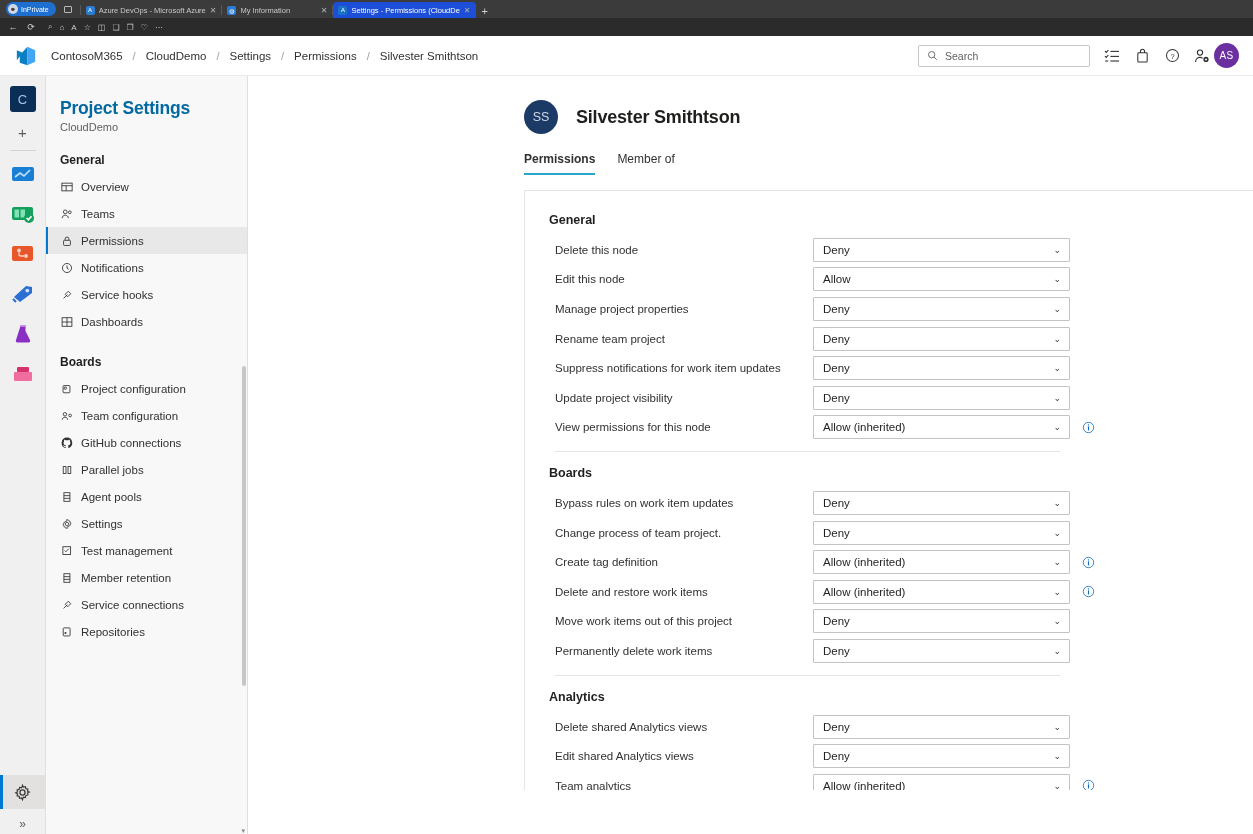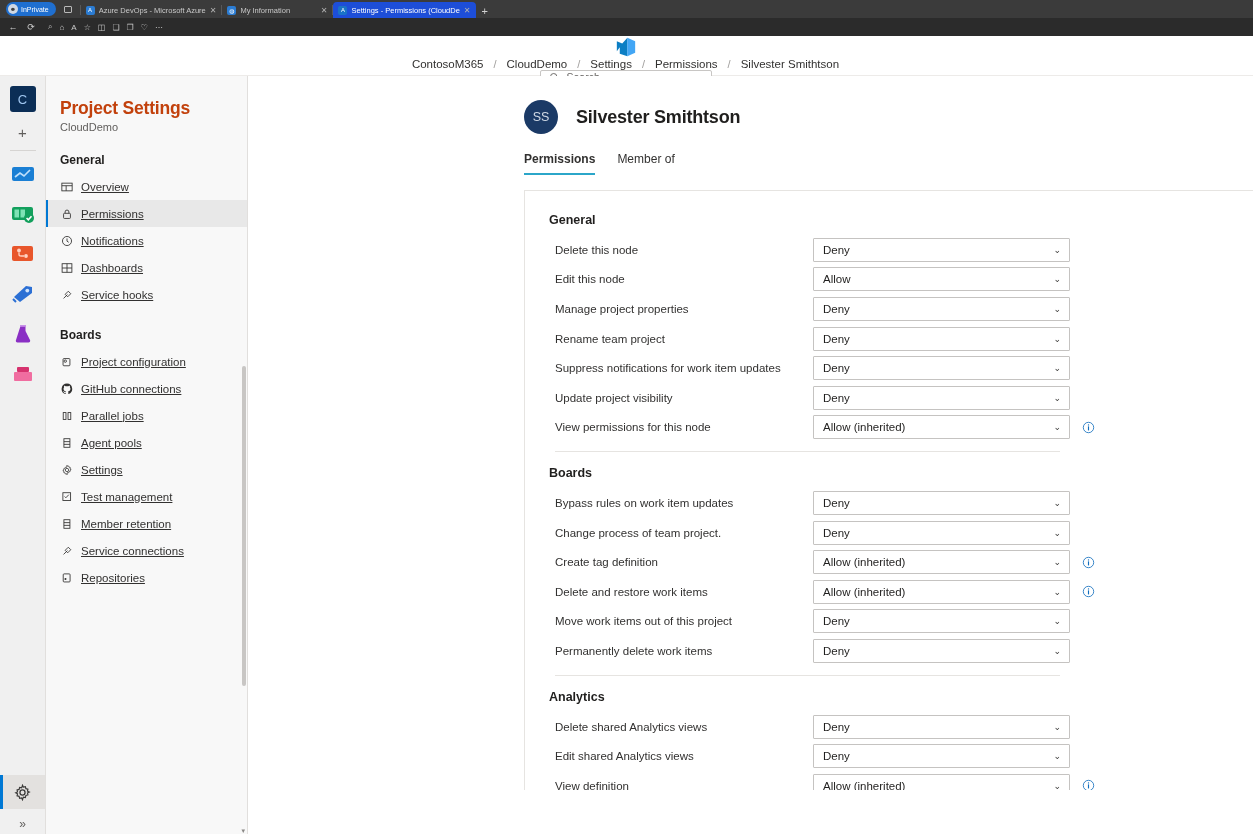--- a/index.html
+++ b/index.html
@@ -58,21 +58,21 @@
   }
   .urlbar .host { color:#e8e8e8; font-weight:bold; }
   .urlbar .scheme { color:#9a9a9a; }
   .urlbar .path { color:#9a9a9a; white-space:nowrap; overflow:hidden; text-overflow:clip; }
   .nav-right { display:flex; align-items:center; gap:7px; padding-left:6px; }
   .nav-right span { color:#c9c9c9; font-size:8px; }
 
   
   .ado-header {
     height:40px; background:#ffffff; border-bottom:1px solid #edebe9;
-    display:flex; align-items:center; padding:0 14px 0 12px;flex-direction:column;
+    display:flex; align-items:center; padding:0 14px 0 3px;
   }
   .ado-logo { width:46px; display:flex; align-items:center; justify-content:center; }
   .breadcrumb { display:flex; align-items:center; gap:0; font-size:11.5px; }
   .crumb { color:#323130; padding:0 2px; }
   .crumb-sep { color:#a19f9d; padding:0 8px; font-size:11px; }
   .header-spacer { flex:1; }
   .search-box {
     width:172px; height:22px; border:1px solid #c8c6c4; border-radius:2px;
     display:flex; align-items:center; gap:7px; padding:0 8px;
     font-size:10.5px; color:#605e5c; background:#fff;
@@ -109,26 +109,26 @@
   .rail-gear::before {
     content:''; position:absolute; left:0; top:0; bottom:0; width:3px; background:#0078d4;
   }
   .rail-exp { height:30px;width:100%;display:flex;align-items:center;justify-content:center;color:#605e5c;font-size:12px; }
 
   
   .settings-nav {
     width:202px; background:#f8f8f8; border-right:1px solid #e1dfdd;
     padding:22px 0 0 0; overflow:hidden; position:relative;
   }
-  .sn-title { font-size:17.5px; font-weight:bold; color:#c2410c; padding:0 14px; letter-spacing:-.2px; }
+  .sn-title { font-size:17.5px; font-weight:bold; color:#0369a1; padding:0 14px; letter-spacing:-.2px; }
   .sn-sub { font-size:11px; color:#605e5c; padding:2px 14px 0 14px; }
   .sn-group { font-size:12px; font-weight:bold; color:#201f1e; padding:20px 14px 6px 14px; }
   .sn-item {
     display:flex; align-items:center; gap:8px;
-    height:27px; padding:0 14px; font-size:11.5px; color:#323130;text-decoration:underline;
+    height:27px; padding:0 14px; font-size:11.5px; color:#323130;
   }
   .sn-item.active { background:#e8e8e8; position:relative; }
   .sn-item.active::before { content:''; position:absolute; left:0; top:0; bottom:0; width:2px; background:#0078d4; }
   .sn-ico { width:13px;height:13px;flex:none;display:flex;align-items:center;justify-content:center;color:#323130; }
   .sn-scroll {
     position:absolute; right:1px; top:0; width:4px; height:100%;
   }
   .sn-scroll .thumb { position:absolute; left:0; top:290px; width:4px; height:320px; background:#c8c6c4; border-radius:2px; }
   .sn-caret { position:absolute; right:2px; font-size:7px; color:#8a8886; }
 
@@ -345,66 +345,86 @@
     <div class="sn-item">
       <span class="sn-ico">
           <svg width="12" height="12" viewBox="0 0 14 14">
             <rect x="1" y="2.5" width="12" height="9" fill="none" stroke="#323130" stroke-width="1"></rect>
             <line x1="1" y1="5.5" x2="13" y2="5.5" stroke="#323130" stroke-width="1"></line>
             <line x1="6" y1="5.5" x2="6" y2="11.5" stroke="#323130" stroke-width="1"></line>
           </svg>
         </span>
       <span>Overview</span>
     </div>
+    <div class="sn-item">
+      <span class="sn-ico">
+          <svg width="12" height="12" viewBox="0 0 14 14">
+            <circle cx="5" cy="4.5" r="2.2" fill="none" stroke="#323130" stroke-width="1"></circle>
+            <circle cx="10.3" cy="5" r="1.6" fill="none" stroke="#323130" stroke-width="1"></circle>
+            <path d="M1.4 11.8c0-2 1.6-3.4 3.6-3.4s3.6 1.4 3.6 3.4" fill="none" stroke="#323130" stroke-width="1"></path>
+          </svg>
+        </span>
+      <span>Teams</span>
+    </div>
     <div class="sn-item active">
       <span class="sn-ico">
           <svg width="12" height="12" viewBox="0 0 14 14">
             <rect x="3" y="6.2" width="8" height="6" rx="1" fill="none" stroke="#323130" stroke-width="1"></rect>
             <path d="M4.8 6.2V4.6a2.2 2.2 0 0 1 4.4 0v1.6" fill="none" stroke="#323130" stroke-width="1"></path>
           </svg>
         </span>
       <span>Permissions</span>
     </div>
     <div class="sn-item">
       <span class="sn-ico">
           <svg width="12" height="12" viewBox="0 0 14 14">
             <circle cx="7" cy="7" r="5.3" fill="none" stroke="#323130" stroke-width="1"></circle>
             <path d="M7 4v3.2l2 1.3" stroke="#323130" stroke-width="1" fill="none"></path>
           </svg>
         </span>
       <span>Notifications</span>
+    </div>
+    <div class="sn-item">
+      <span class="sn-ico">
+          <svg width="12" height="12" viewBox="0 0 14 14">
+            <path d="M3 11l4.5-4.5M8.5 2.6l2.9 2.9-3.6 3.6-2.9-2.9z" fill="none" stroke="#323130" stroke-width="1"></path>
+          </svg>
+        </span>
+      <span>Service hooks</span>
     </div>
     <div class="sn-item">
       <span class="sn-ico">
           <svg width="12" height="12" viewBox="0 0 14 14">
             <rect x="1.3" y="2" width="11.4" height="10" fill="none" stroke="#323130" stroke-width="1"></rect>
             <line x1="7" y1="2" x2="7" y2="12" stroke="#323130" stroke-width="1"></line>
             <line x1="1.3" y1="7" x2="12.7" y2="7" stroke="#323130" stroke-width="1"></line>
           </svg>
         </span>
       <span>Dashboards</span>
     </div>
-    <div class="sn-item">
-      <span class="sn-ico">
-          <svg width="12" height="12" viewBox="0 0 14 14">
-            <path d="M3 11l4.5-4.5M8.5 2.6l2.9 2.9-3.6 3.6-2.9-2.9z" fill="none" stroke="#323130" stroke-width="1"></path>
-          </svg>
-        </span>
-      <span>Service hooks</span>
-    </div>
 
     <div class="sn-group">Boards</div>
     <div class="sn-item">
       <span class="sn-ico">
           <svg width="12" height="12" viewBox="0 0 14 14">
             <rect x="2.4" y="3" width="8" height="8.4" rx="1" fill="none" stroke="#323130" stroke-width="1"></rect>
             <circle cx="5" cy="6" r="1.4" fill="none" stroke="#323130" stroke-width="1"></circle>
           </svg>
         </span>
       <span>Project configuration</span>
+    </div>
+    <div class="sn-item">
+      <span class="sn-ico">
+          <svg width="12" height="12" viewBox="0 0 14 14">
+            <circle cx="4.6" cy="5" r="2" fill="none" stroke="#323130" stroke-width="1"></circle>
+            <path d="M1.4 11.4c0-1.8 1.4-3 3.2-3s3.2 1.2 3.2 3" fill="none" stroke="#323130" stroke-width="1"></path>
+            <circle cx="10.6" cy="6.4" r="1.6" fill="none" stroke="#323130" stroke-width="1"></circle>
+          </svg>
+        </span>
+      <span>Team configuration</span>
     </div>
     <div class="sn-item">
       <span class="sn-ico">
           <svg width="12" height="12" viewBox="0 0 16 16">
             <path d="M8 .8a7.2 7.2 0 0 0-2.3 14c.36.07.5-.15.5-.34v-1.3c-2 .44-2.43-.96-2.43-.96-.33-.84-.8-1.06-.8-1.06-.66-.45.05-.44.05-.44.73.05 1.1.75 1.1.75.65 1.1 1.7.78 2.1.6.07-.47.25-.79.46-.97-1.6-.18-3.28-.8-3.28-3.56 0-.79.28-1.43.74-1.94-.07-.18-.32-.91.07-1.9 0 0 .6-.2 1.97.74a6.8 6.8 0 0 1 3.6 0c1.37-.94 1.97-.74 1.97-.74.39.99.14 1.72.07 1.9.46.51.74 1.15.74 1.94 0 2.77-1.69 3.38-3.3 3.56.26.22.49.66.49 1.34v1.98c0 .19.13.42.5.34A7.2 7.2 0 0 0 8 .8z" fill="#323130"></path>
           </svg>
         </span>
       <span>GitHub connections</span>
     </div>
 
@@ -620,21 +640,21 @@
           </div>
       </div>
       <div class="prow">
         <div class="plabel">Edit shared Analytics views</div>
         <div class="pselect">
             <span>Deny</span>
             <span class="chev">⌄</span>
           </div>
       </div>
       <div class="prow">
-        <div class="plabel">View definition</div>
+        <div class="plabel">Team analytics</div>
         <div class="pselect">
             <span>Allow (inherited)</span>
             <span class="chev">⌄</span>
           </div>
         <div class="pinfo">
             <svg width="13" height="13" viewBox="0 0 16 16">
               <circle cx="8" cy="8" r="6.4" fill="none" stroke="#0f6cbd" stroke-width="1"></circle>
               <circle cx="8" cy="4.8" r=".85" fill="#0f6cbd"></circle>
               <rect x="7.3" y="6.6" width="1.4" height="5" fill="#0f6cbd"></rect>
             </svg>

